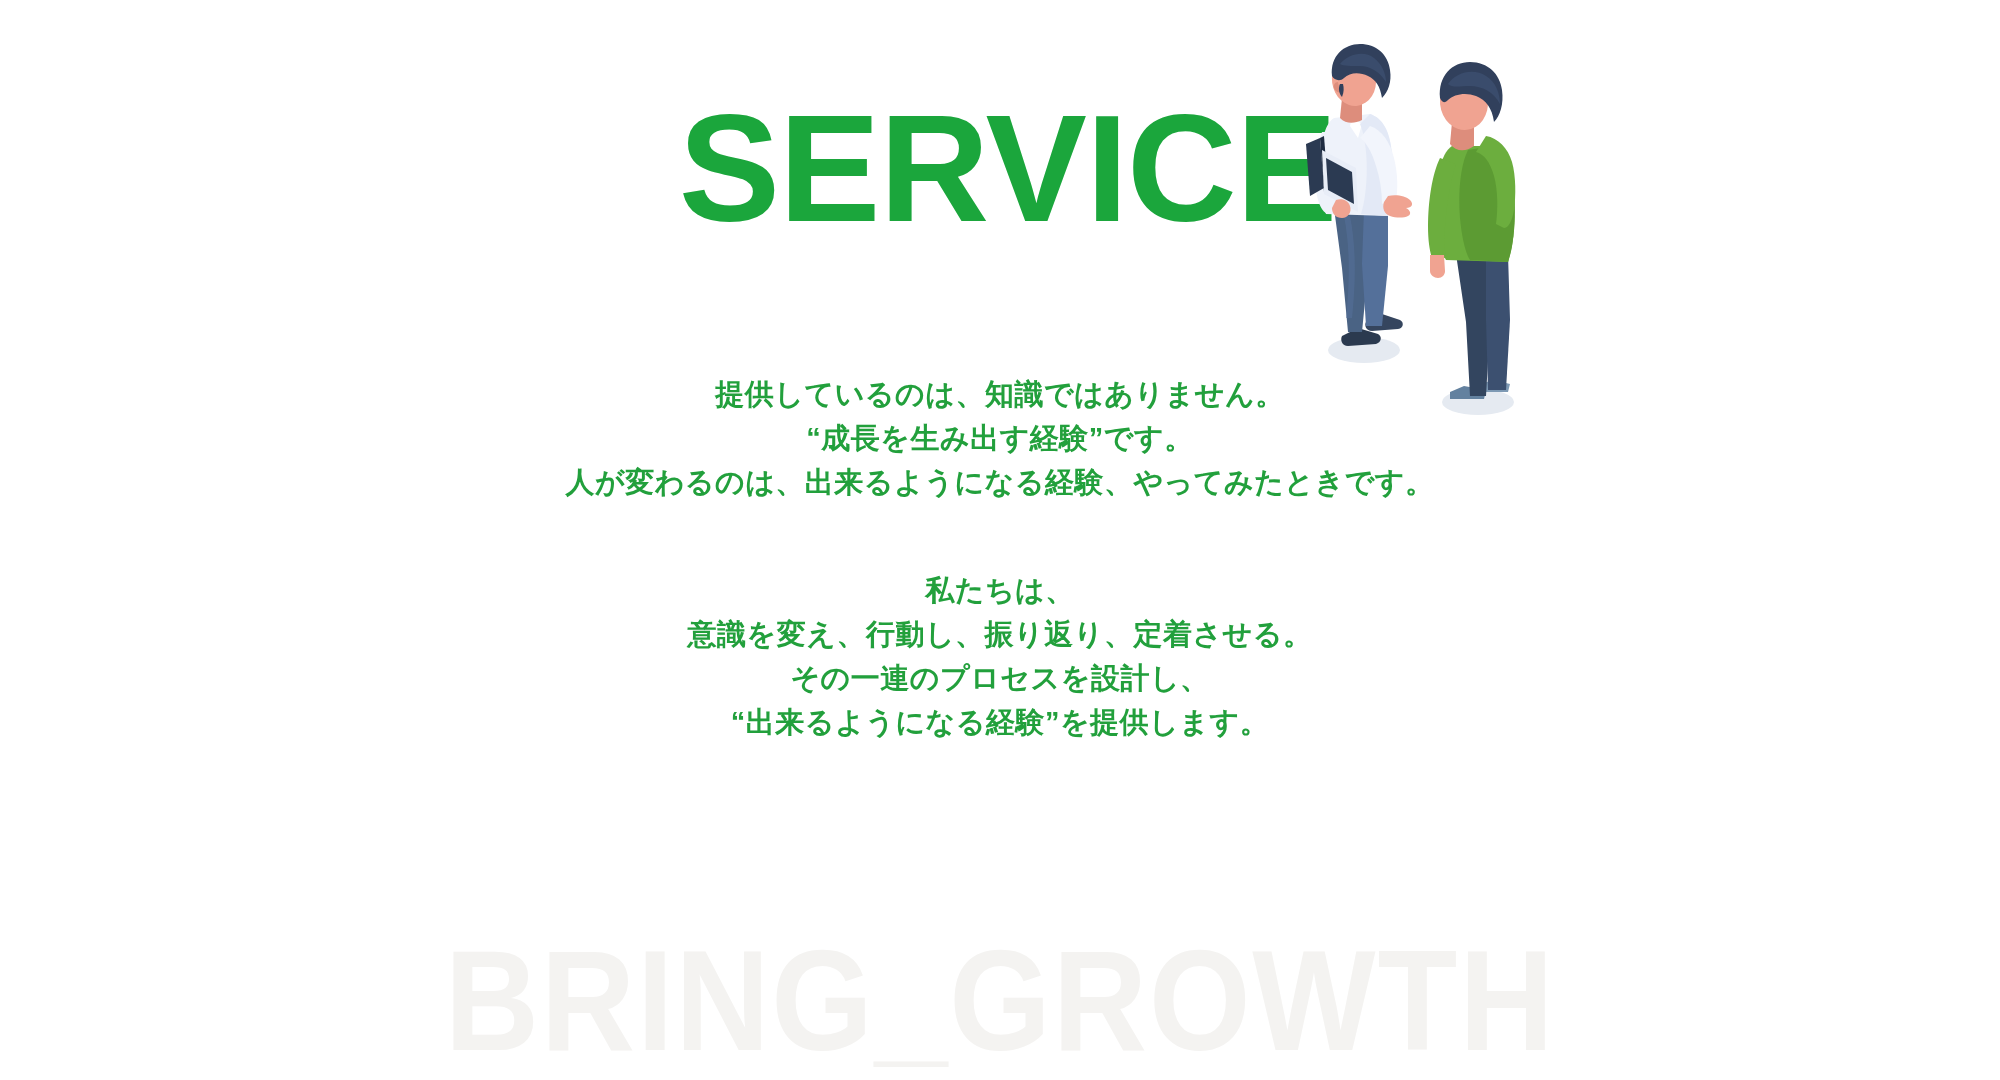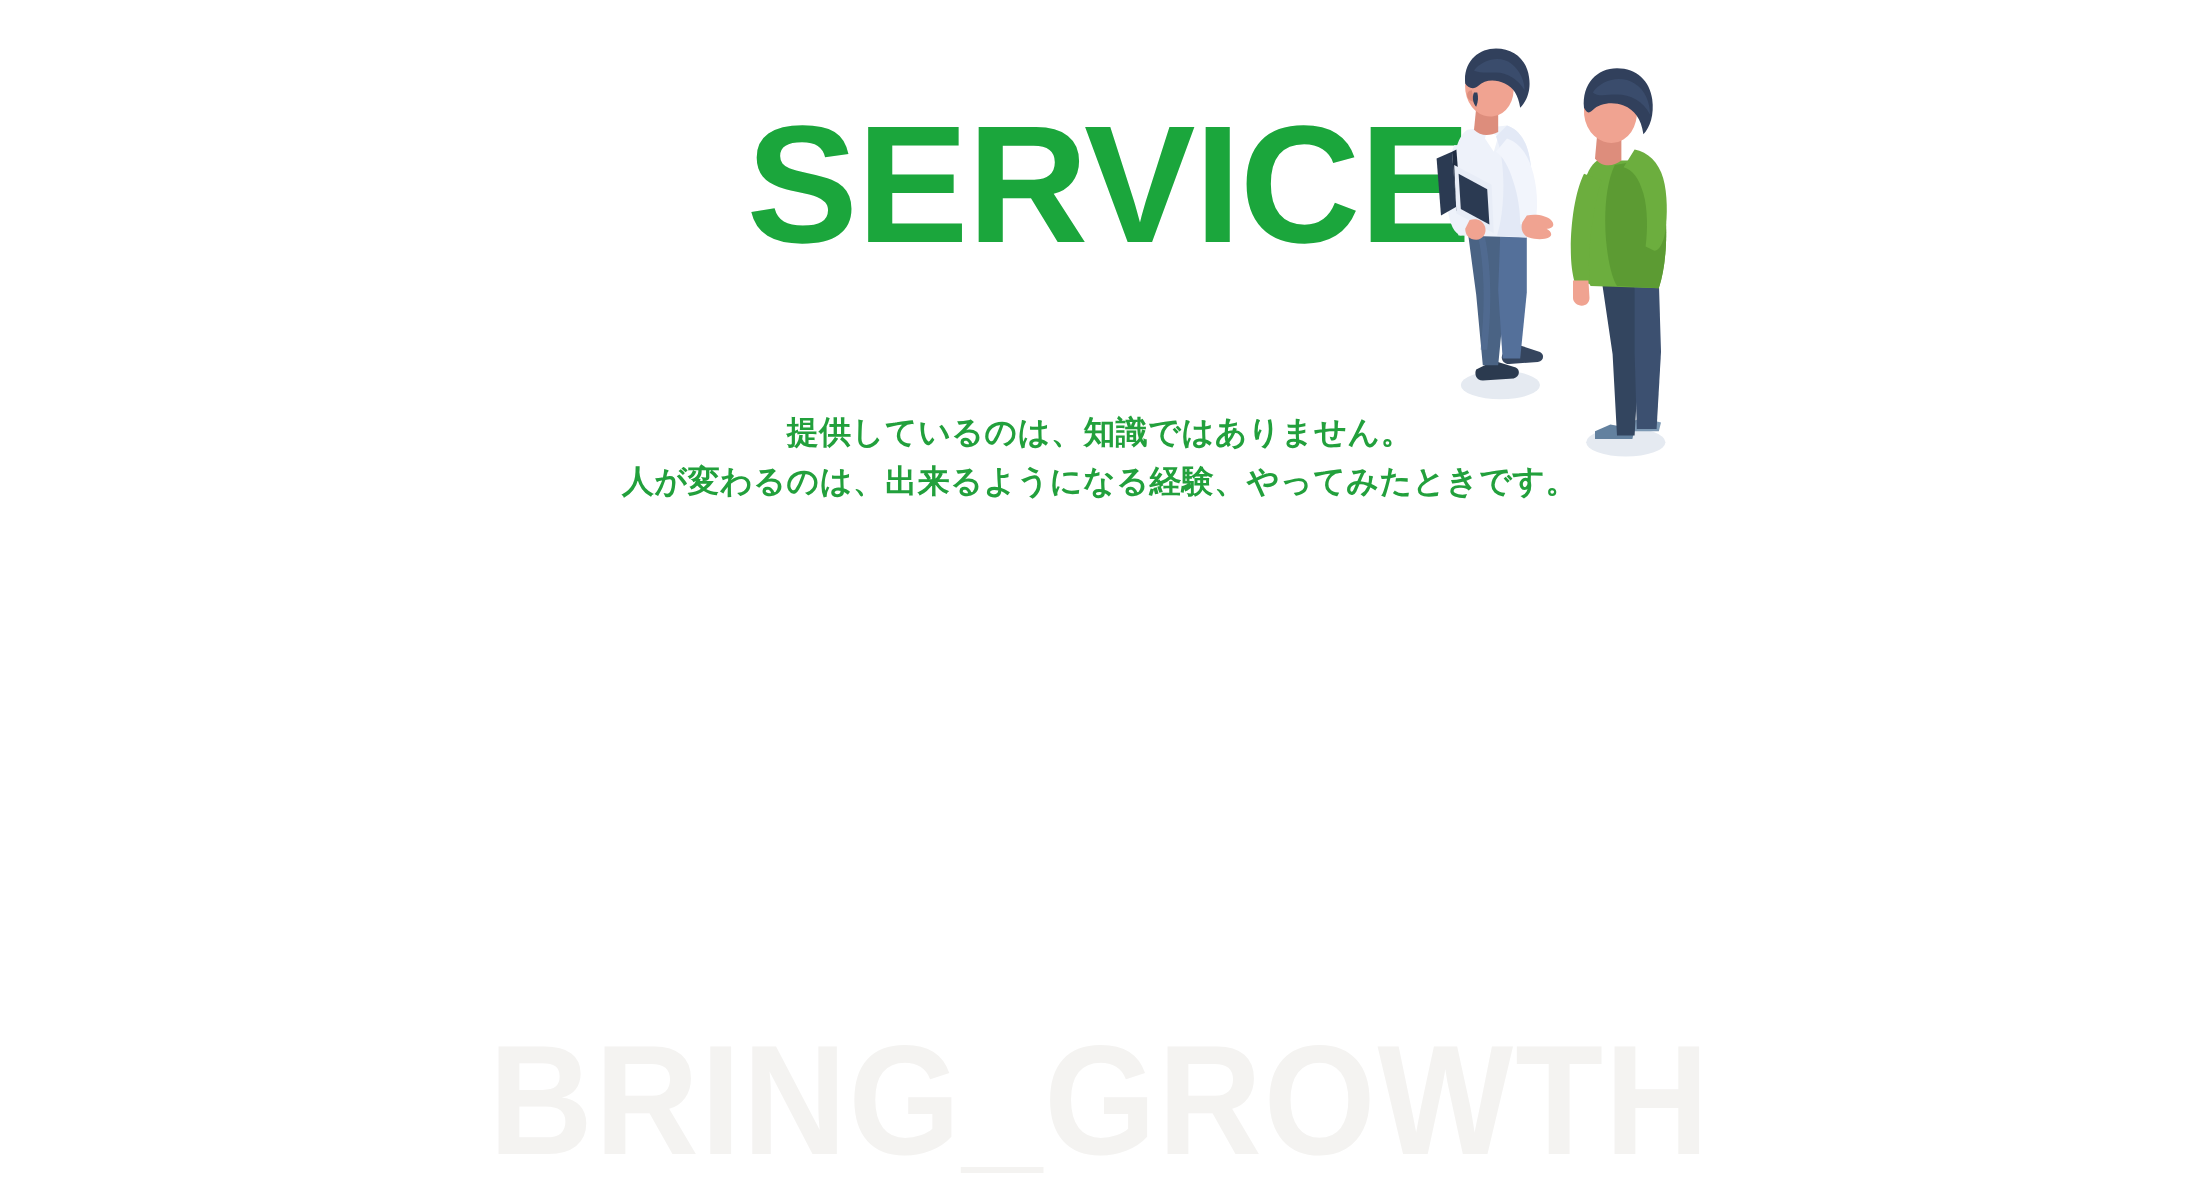--- a/index.html
+++ b/index.html
@@ -153,19 +153,26 @@
 
         <path d="M32 36 c-2 -20 12 -32 28 -32 c16 0 28 10 30 26 c2 12 -2 22 -8 28 c-2 -12 -6 -18 -14 -22 c-8 -4 -18 -4 -24 2 c-4 4 -10 2 -12 -2 z" fill="#31405c"></path>
         <path d="M40 24 c8 -10 24 -14 34 -6 c8 6 12 16 12 24 c-6 -10 -16 -16 -26 -16 c-10 0 -16 0 -20 -2 z" fill="#3a4c6c"></path>
         <path d="M40 44 c-2 4 -1 10 2 13 c2 -5 2 -9 1 -13 z" fill="#31405c"></path>
       </g>
     </svg>
   </div>
 
   <div id="copy-primary" class="copy-block">
     <span class="copy-line">提供しているのは、知識ではありません。</span>
+    <span class="copy-line">“成長を生み出す経験”です。</span>
     <span class="copy-line">人が変わるのは、出来るようになる経験、やってみたときです。</span>
   </div>
 
+  <div id="copy-secondary" class="copy-block">
+    <span class="copy-line">私たちは、</span>
+    <span class="copy-line">意識を変え、行動し、振り返り、定着させる。</span>
+    <span class="copy-line">その一連のプロセスを設計し、</span>
+    <span class="copy-line">“出来るようになる経験”を提供します。</span>
+  </div>
 
   <div id="watermark">BRING_GROWTH</div>
 
 </div>
 
 </body></html>

